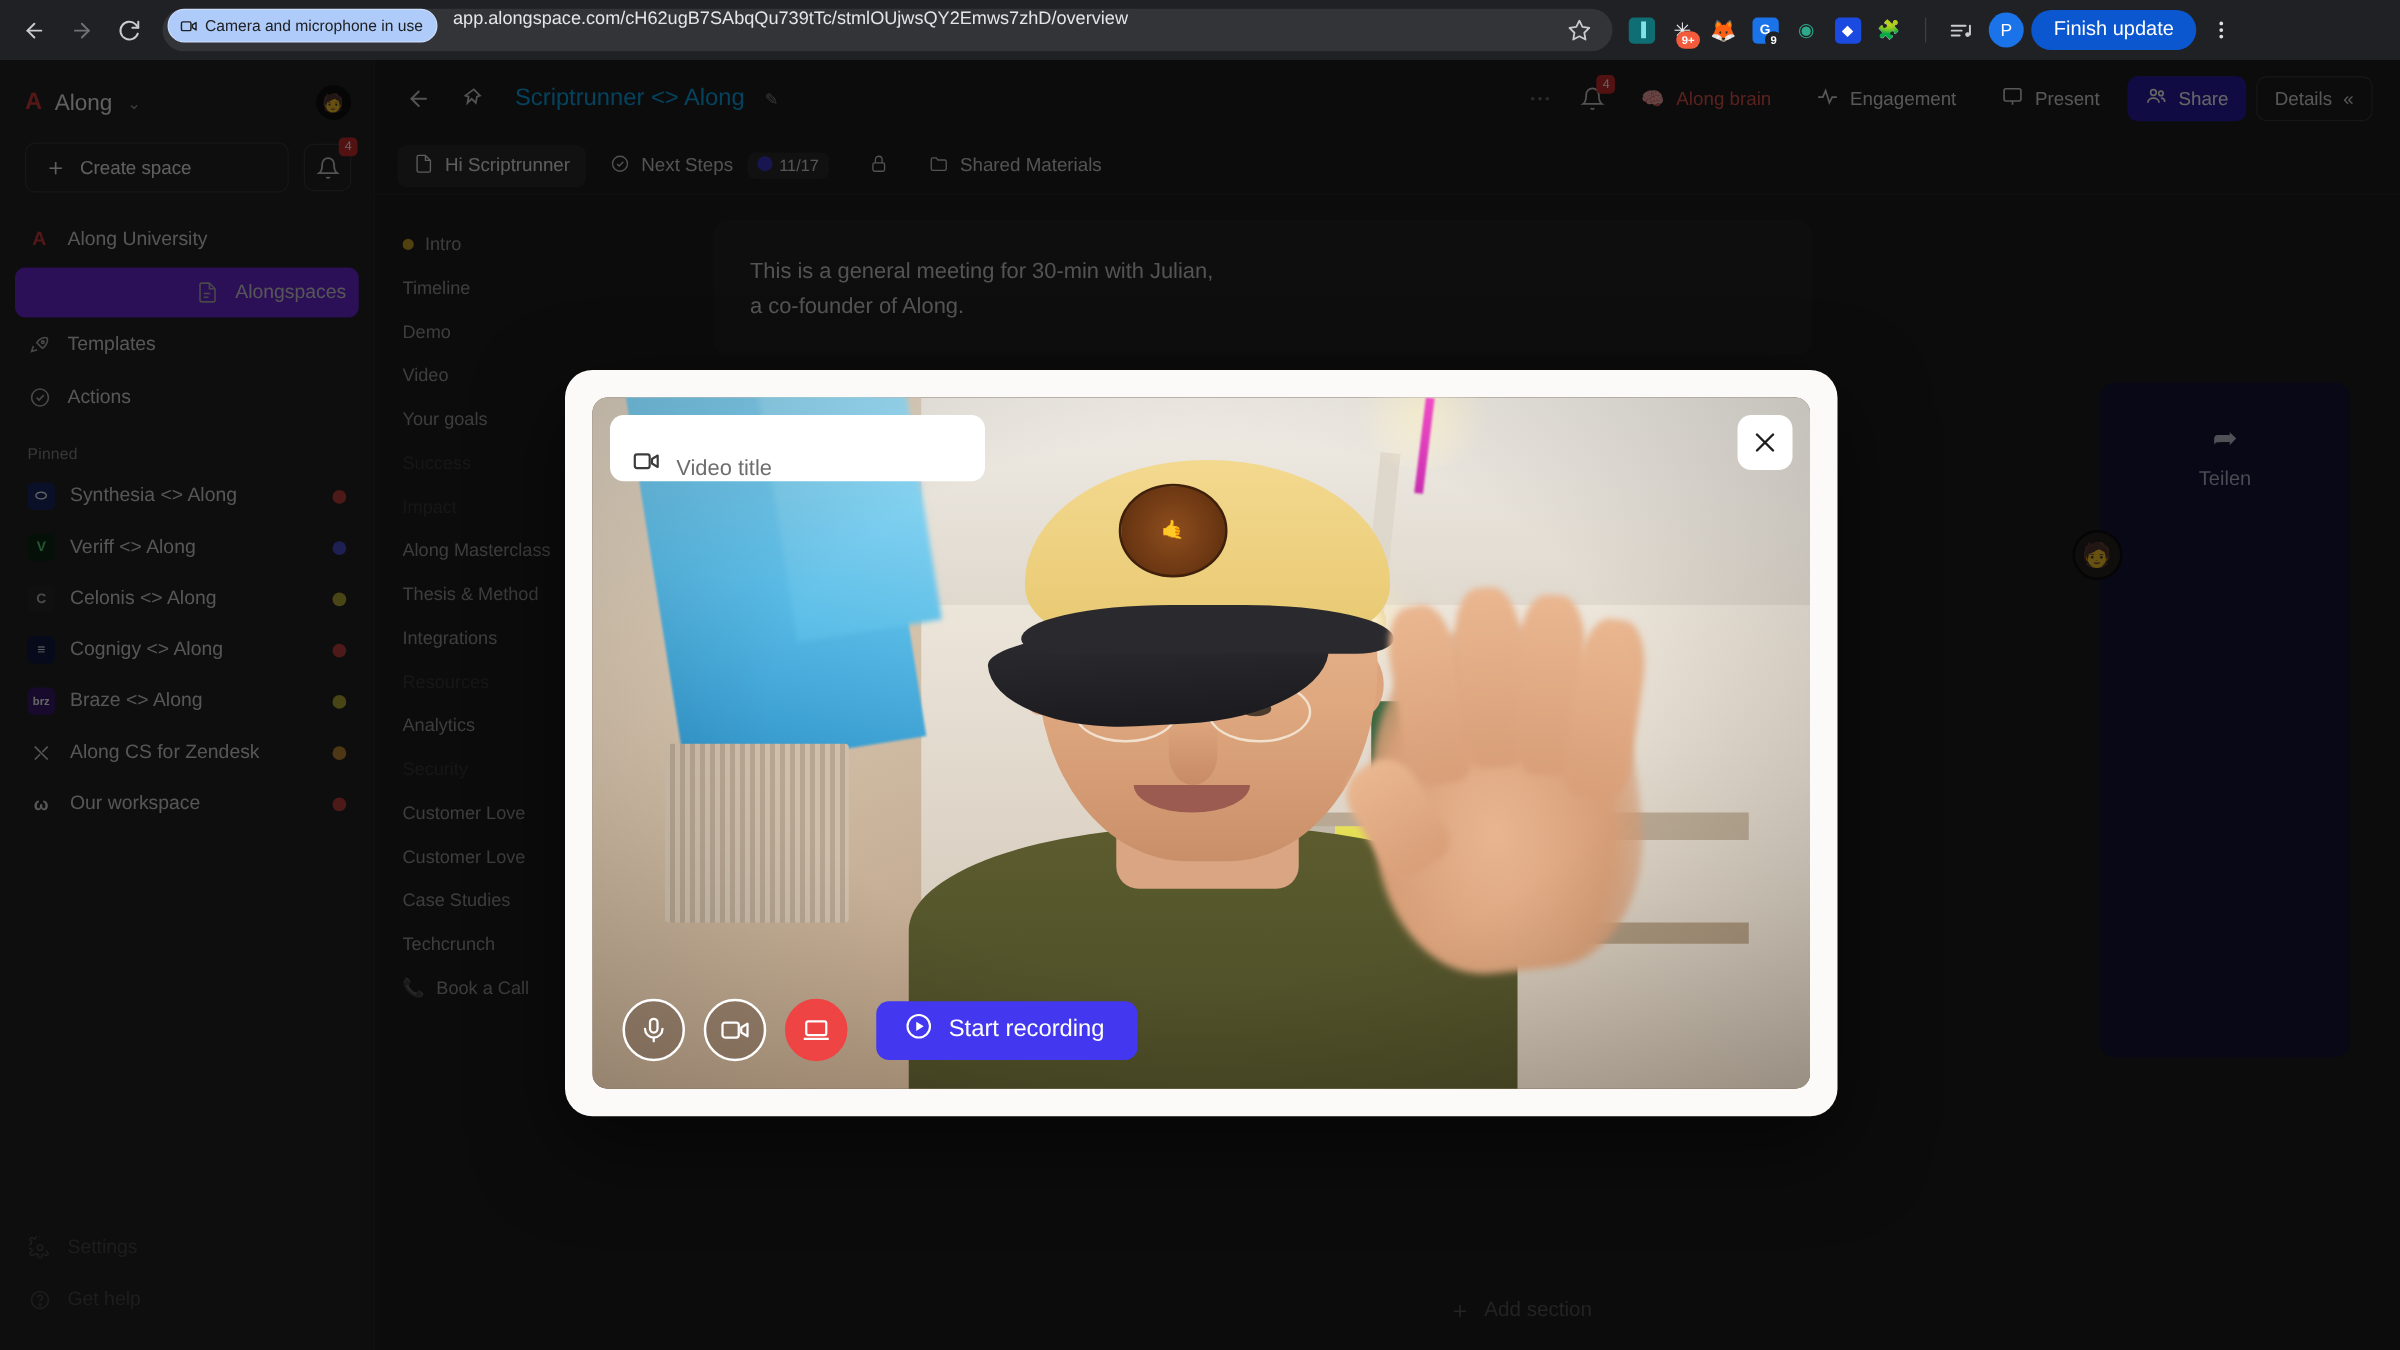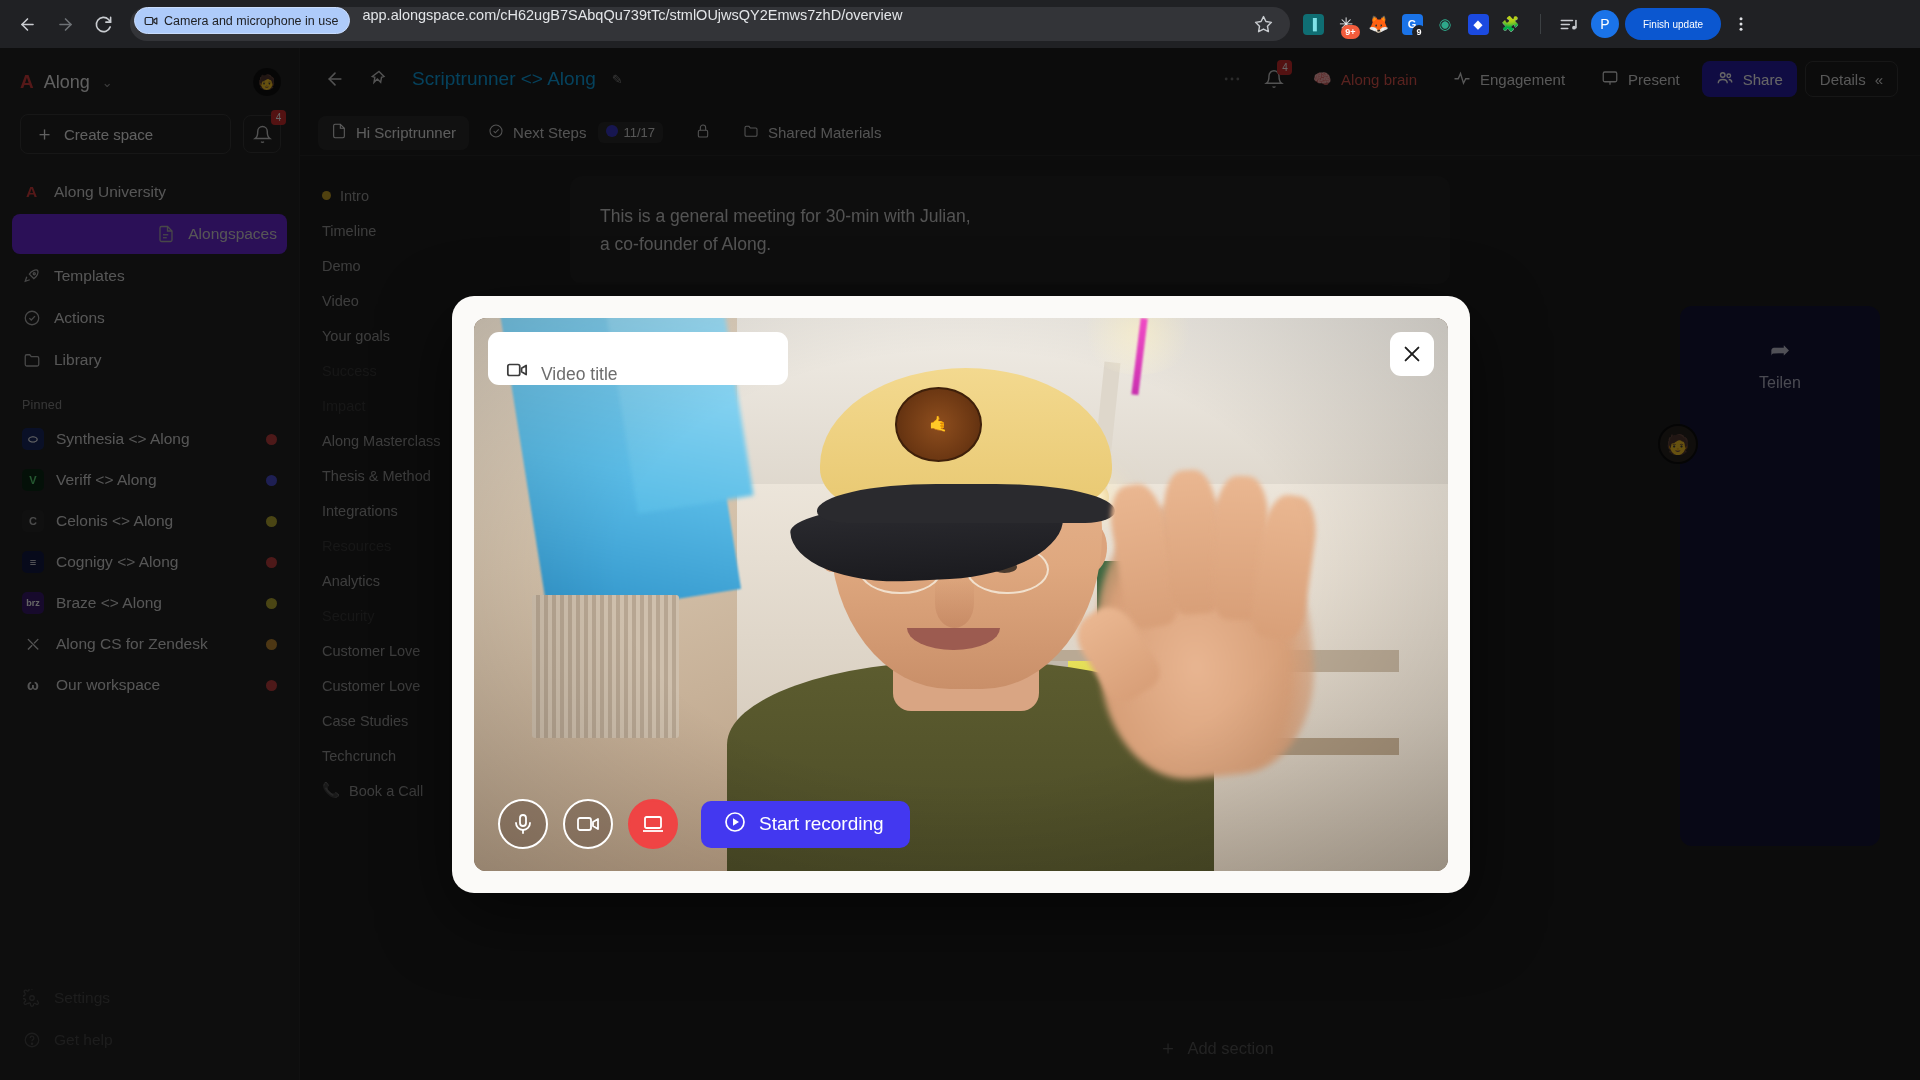--- a/index.html
+++ b/index.html
@@ -69,21 +69,21 @@
   .v-sep { width:1px;height:20px;background:#3c4043; margin:0 4px; }
   #avatar-p {
     width:28px;height:28px;border-radius:50%;
     background:#1a73e8; color:#fff;
     display:flex;align-items:center;justify-content:center;
     font-size:14px;
   }
   #finish-update {
     background:#0b57d0; color:#fff;
     height:32px; border-radius:16px;
-    padding:0 18px; font-size:10px;
+    padding:0 18px; font-size:16px;
     display:flex;align-items:center;
     border:none; cursor:pointer;
   }
   #kebab { width:28px;height:32px;display:flex;align-items:center;justify-content:center;color:#dfe1e5;}
 
   
   #app {
     position:absolute; top:48px; left:0;
     width:1920px; height:1032px;
     background:#1e1e1e;
@@ -625,28 +625,20 @@
         <span>Templates</span>
       </div>
       <div class="nav-item">
         <span class="ic">
           <svg viewBox="0 0 24 24" fill="none" stroke="currentColor" stroke-width="1.7">
               <circle cx="12" cy="12" r="9"></circle>
               <polyline points="8.5 12.2 11 14.7 16 9.5"></polyline>
             </svg>
         </span>
         <span>Actions</span>
-      </div>
-      <div class="nav-item">
-        <span class="ic">
-          <svg viewBox="0 0 24 24" fill="none" stroke="currentColor" stroke-width="1.7">
-              <path d="M3 7a2 2 0 0 1 2-2h4l2 2.5h8a2 2 0 0 1 2 2V18a2 2 0 0 1-2 2H5a2 2 0 0 1-2-2z"></path>
-            </svg>
-        </span>
-        <span>Library</span>
       </div>
     </div>
 
     <div class="section-label">Pinned</div>
     <div class="nav-group" style="padding-top:0;">
       <div class="pin-item">
         <span class="pin-logo" style="background:#1b2a63;">⬭</span>
         <span class="pin-label">Synthesia &lt;&gt; Along</span>
         <span class="pin-dot" style="background:#c04040;"></span>
       </div>

